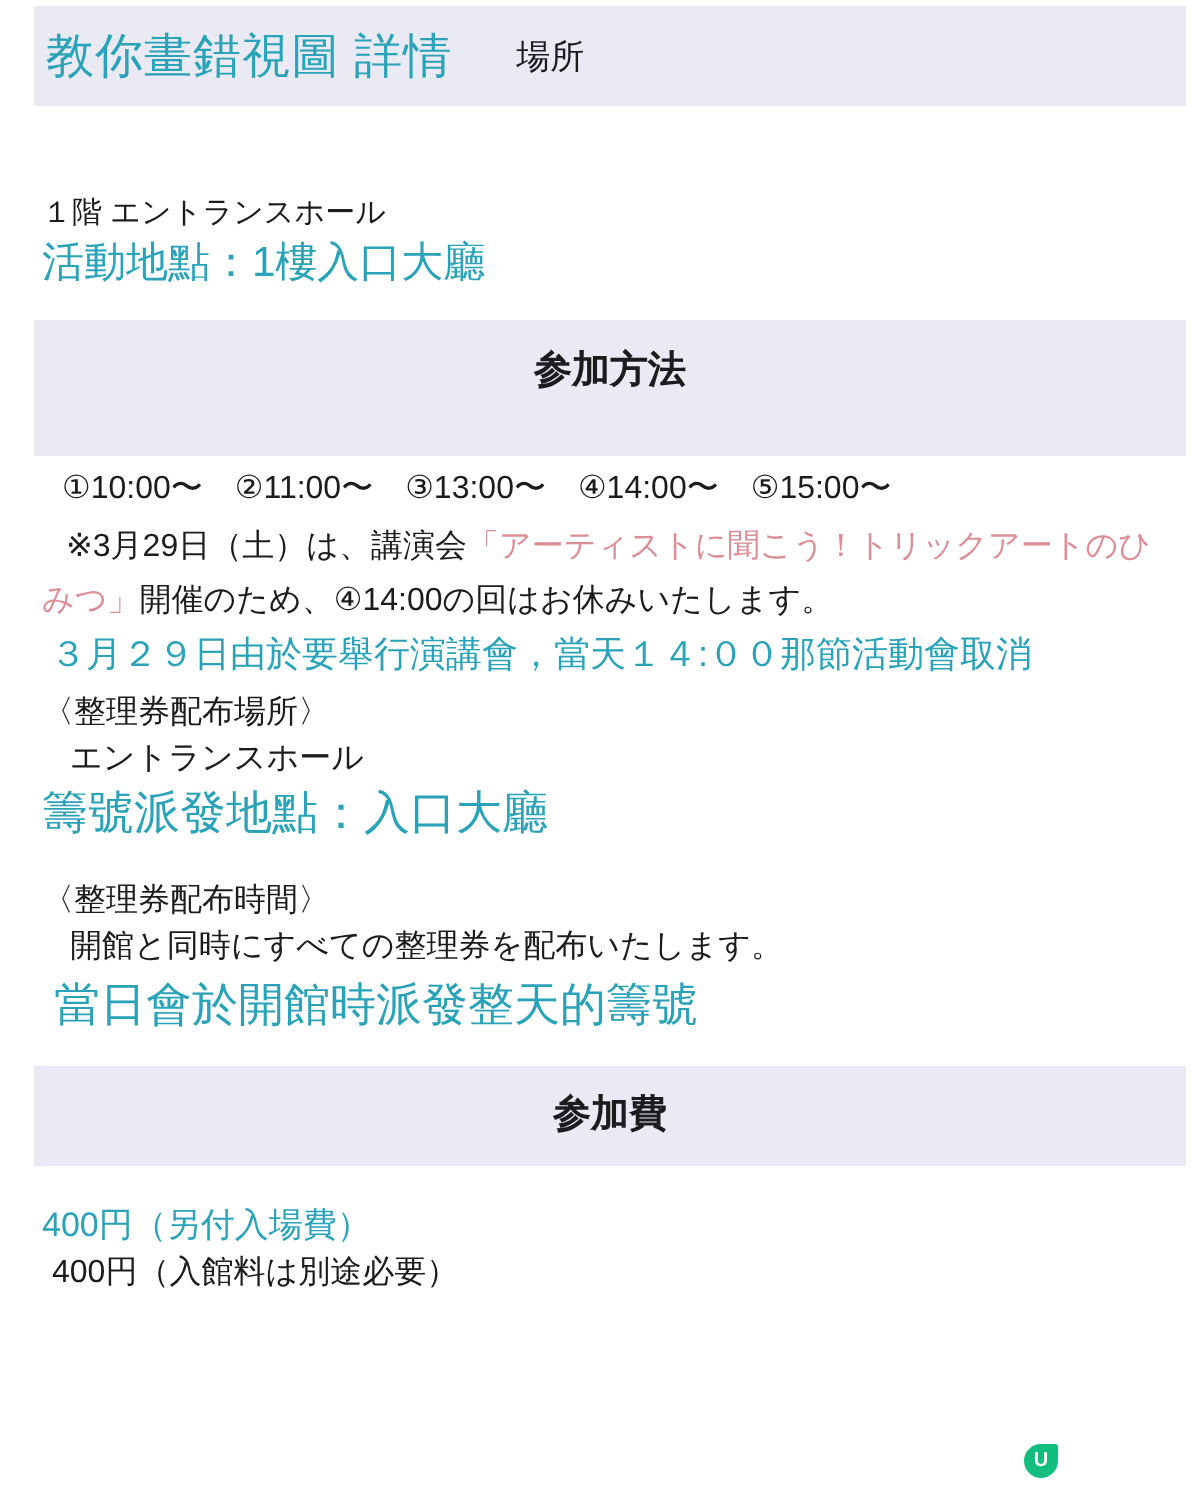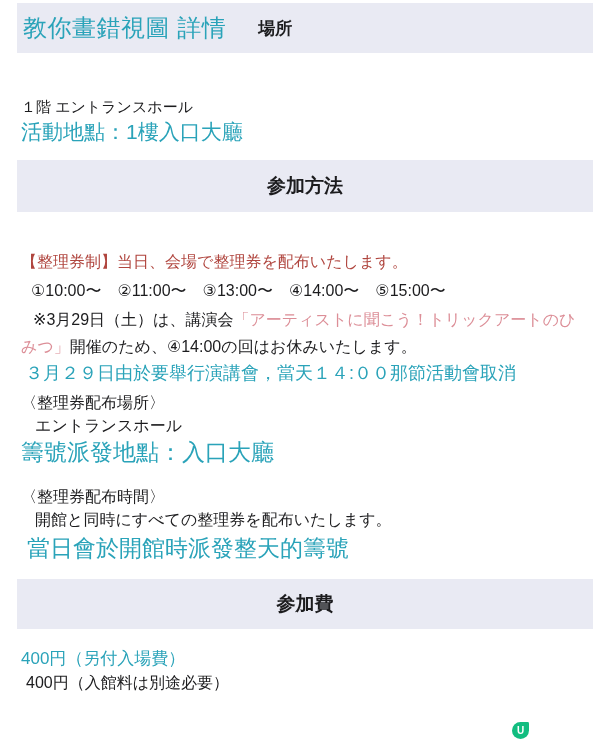--- a/index.html
+++ b/index.html
@@ -26,26 +26,26 @@
     align-items: center;
     padding-left: 6px;
   }
   .topbar-title {
     color: #2aa3b9;
     font-size: 24px;
     letter-spacing: 0.5px;
   }
   .topbar-tab {
     color: #1c1c1e;
-    font-weight: bold;
+    font-weight: normal;
     font-size: 17px;
     margin-left: 32px;
   }
   .section-bar {
-    height: 52px;
+    height: 68px;
     line-height: 52px;
     text-align: center;
     font-size: 19px;
     font-weight: bold;
     color: #1c1c1e;
   }
   .fee-bar { height: 50px; line-height: 50px; }
 
   .content { padding-left: 21px; padding-right: 18px; }
 
@@ -103,21 +103,20 @@
 </div>
 
 <div class="content">
   <div class="venue-jp">１階 エントランスホール</div>
   <div class="venue-zh">活動地點：1樓入口大廳</div>
 </div>
 
 <div class="bar section-bar howto-bar">参加方法</div>
 
 <div class="content">
-  <div class="ticket-notice">【整理券制】当日、会場で整理券を配布いたします。</div>
 
   <div class="schedule-times">①10:00〜　②11:00〜　③13:00〜　④14:00〜　⑤15:00〜</div>
 
   <div class="note"><span>※3月29日（土）は、講演会</span><span class="quote">「アーティストに聞こう！トリックアートのひみつ」</span><span>開催のため、④14:00の回はお休みいたします。</span></div>
 
   <div class="note-zh">３月２９日由於要舉行演講會，當天１４:００那節活動會取消</div>
 
   <div class="label-line dist-place-label">〈整理券配布場所〉</div>
   <div class="indent-line">エントランスホール</div>
   <div class="zh-heading">籌號派發地點：入口大廳</div>

